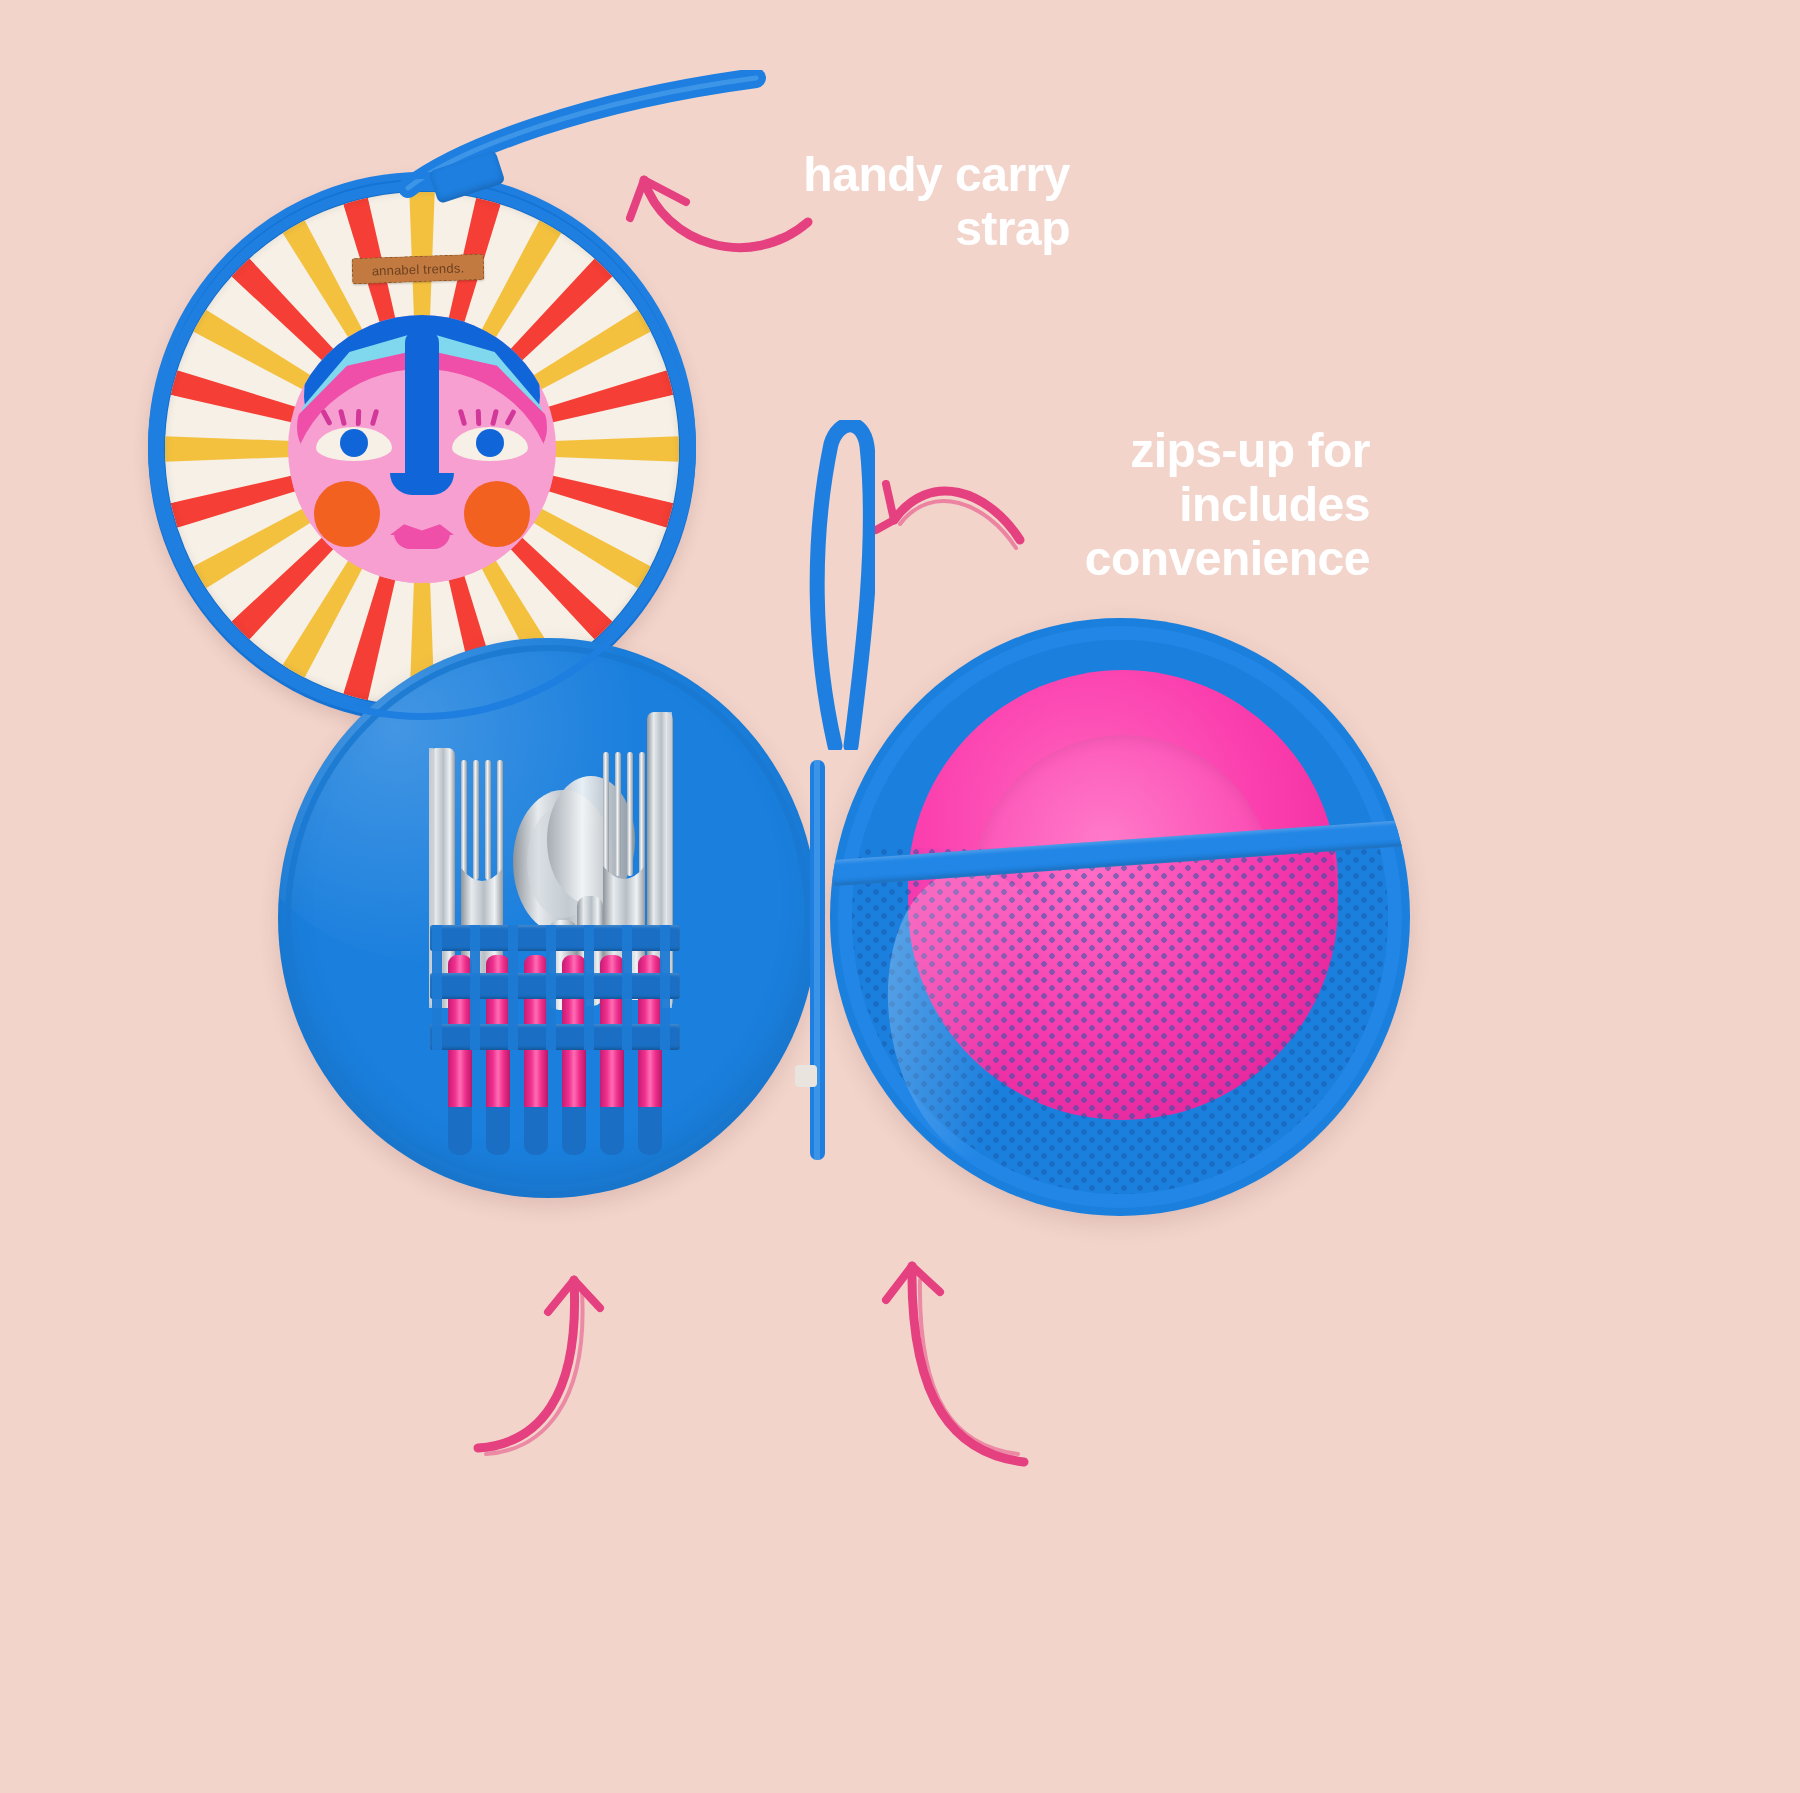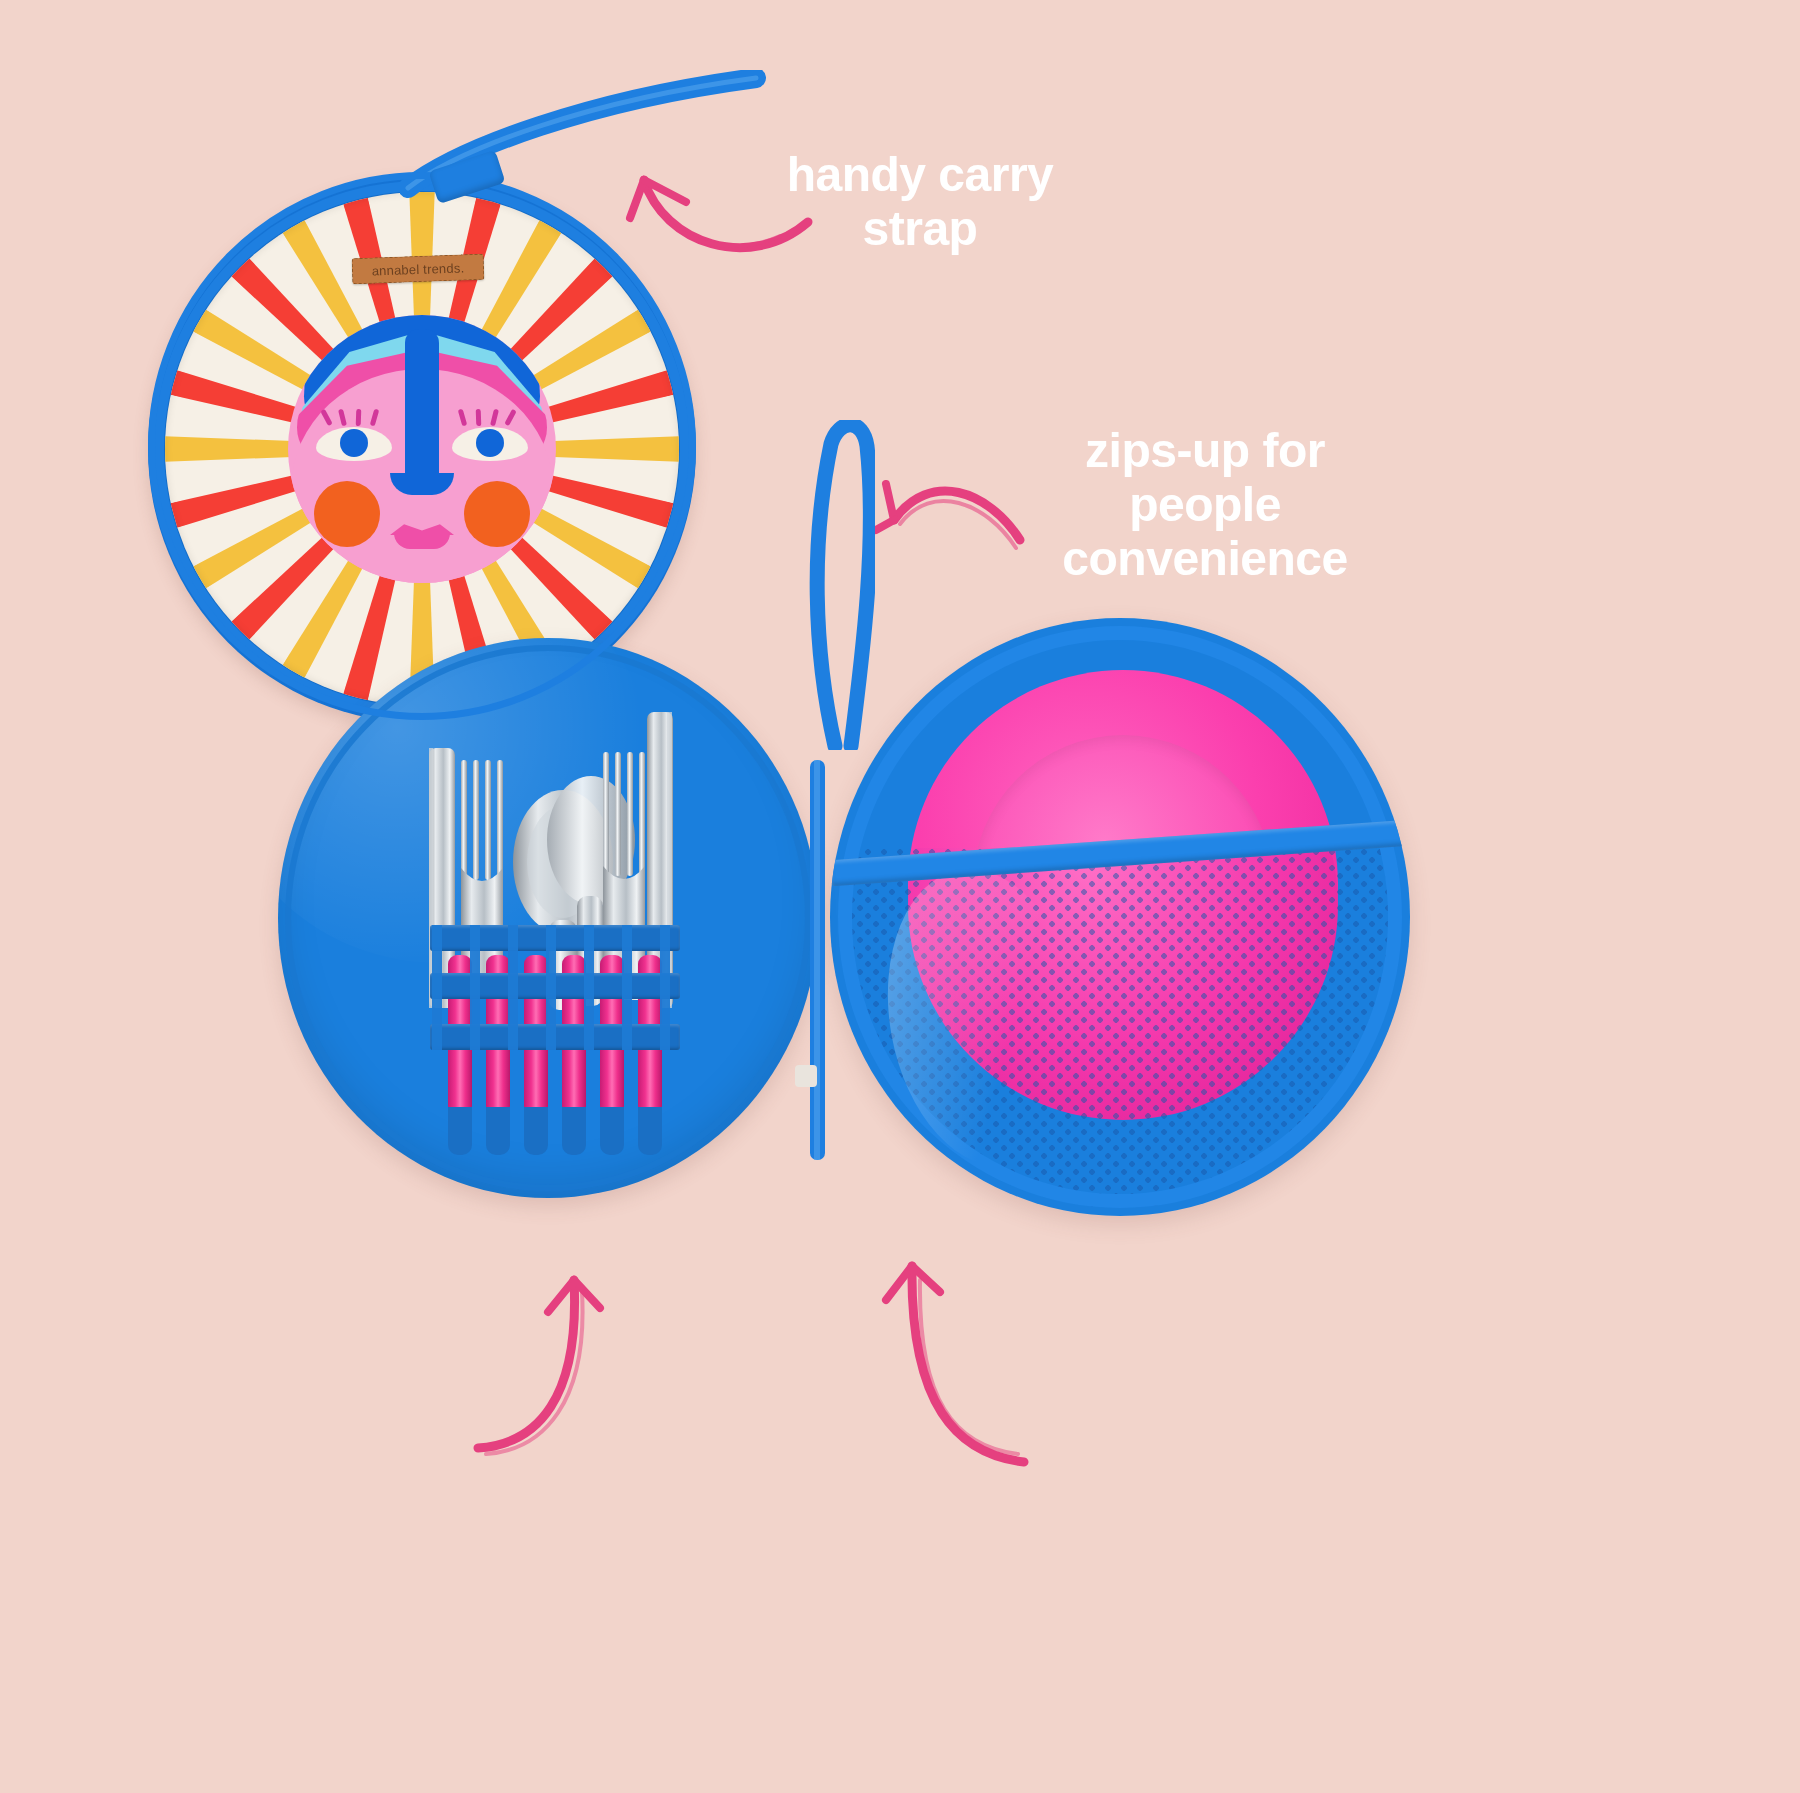--- a/index.html
+++ b/index.html
@@ -24,21 +24,21 @@
     overflow: hidden;
   }
 
   
   .anno {
     position: absolute;
     color: #ffffff;
     font-weight: 700;
     line-height: 1.12;
     letter-spacing: -0.5px;
-    text-align: center;
+    text-align: right;
     white-space: pre-line;
     text-shadow: 0 0 1px rgba(255,255,255,0.25);
   }
   .anno-carry   { left: 770px;  top: 148px;  width: 300px; font-size: 48px; }
   .anno-zip     { left: 1040px; top: 424px;  width: 330px; font-size: 48px; }
   .anno-cutlery { left: 215px;  top: 1415px; width: 230px; font-size: 48px; text-align: left;}
   .anno-plates  { left: 1000px; top: 1512px; width: 400px; font-size: 48px; }
 
   
   .arrow { position: absolute; pointer-events: none; }
@@ -651,18 +651,18 @@
       <path class="astroke" d="M148,214 C84,206 48,160 50,40" stroke-width="4" opacity=".5"></path>
       <path class="astroke" d="M42,26 L16,60" stroke-width="8"></path>
       <path class="astroke" d="M42,26 L70,52" stroke-width="8"></path>
     </svg>
   </div>
 
   <div class="anno anno-carry">handy carry
 strap</div>
 
   <div class="anno anno-zip">zips-up for
-people
+includes
 convenience</div>
 
 
 
 </div>
 
 </body></html>

